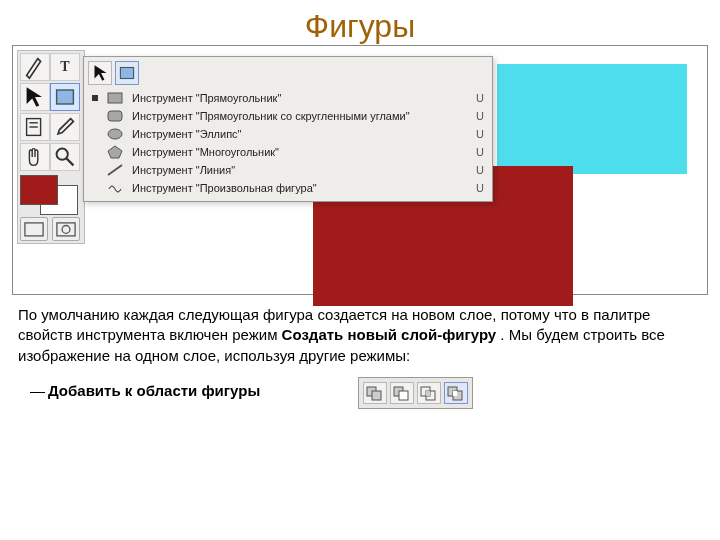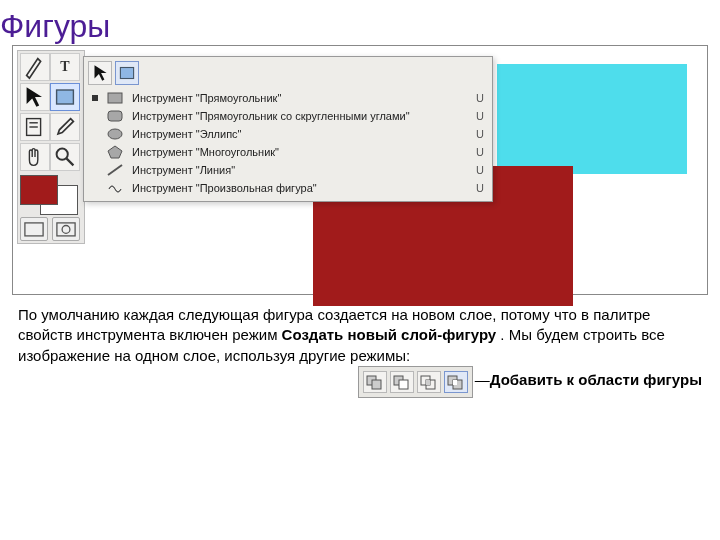--- a/index.html
+++ b/index.html
@@ -6,23 +6,24 @@
     margin: 0;
     padding: 0;
     width: 720px;
     height: 540px;
     font-family: Arial, sans-serif;
     background: #fff;
     position: relative;
     overflow: hidden;
   }
   .title {
+    text-align: center;
     font-size: 32px;
     margin: 8px 0 0 0;
-    color: #4c1d95;
+    color: #a16207;
   }
   .stage {
     position: relative;
     margin: 0 12px;
     height: 248px;
     border: 1px solid #888;
     background: #fff;
   }
   
   .cyan-rect {
@@ -118,22 +119,22 @@
   .fly-item .label { flex: 1; }
   .fly-item .key { color: #555; margin-left: 6px; }
 
   
   .body-text {
     margin: 10px 18px 0 18px;
     font-size: 15px;
     color: #000;
     line-height: 1.35;
   }
-  .body-text p { margin: 0 0 4px 0; }
-  .bullet-block { margin-left: 12px; position: relative; text-align: right; }
+  .body-text p { margin: 0 0 15px 0; }
+  .bullet-block { margin-left: 12px; position: relative; }
   .bullet-block .line { margin: 0 0 2px 0; }
   .dash { display:inline-block; width: 18px; }
   .bold { font-weight: bold; }
 
   
   .mini-buttons {
     position: absolute;
     left: 328px; top: -4px;
     border: 1px solid #999;
     background: #e8e7e3;

